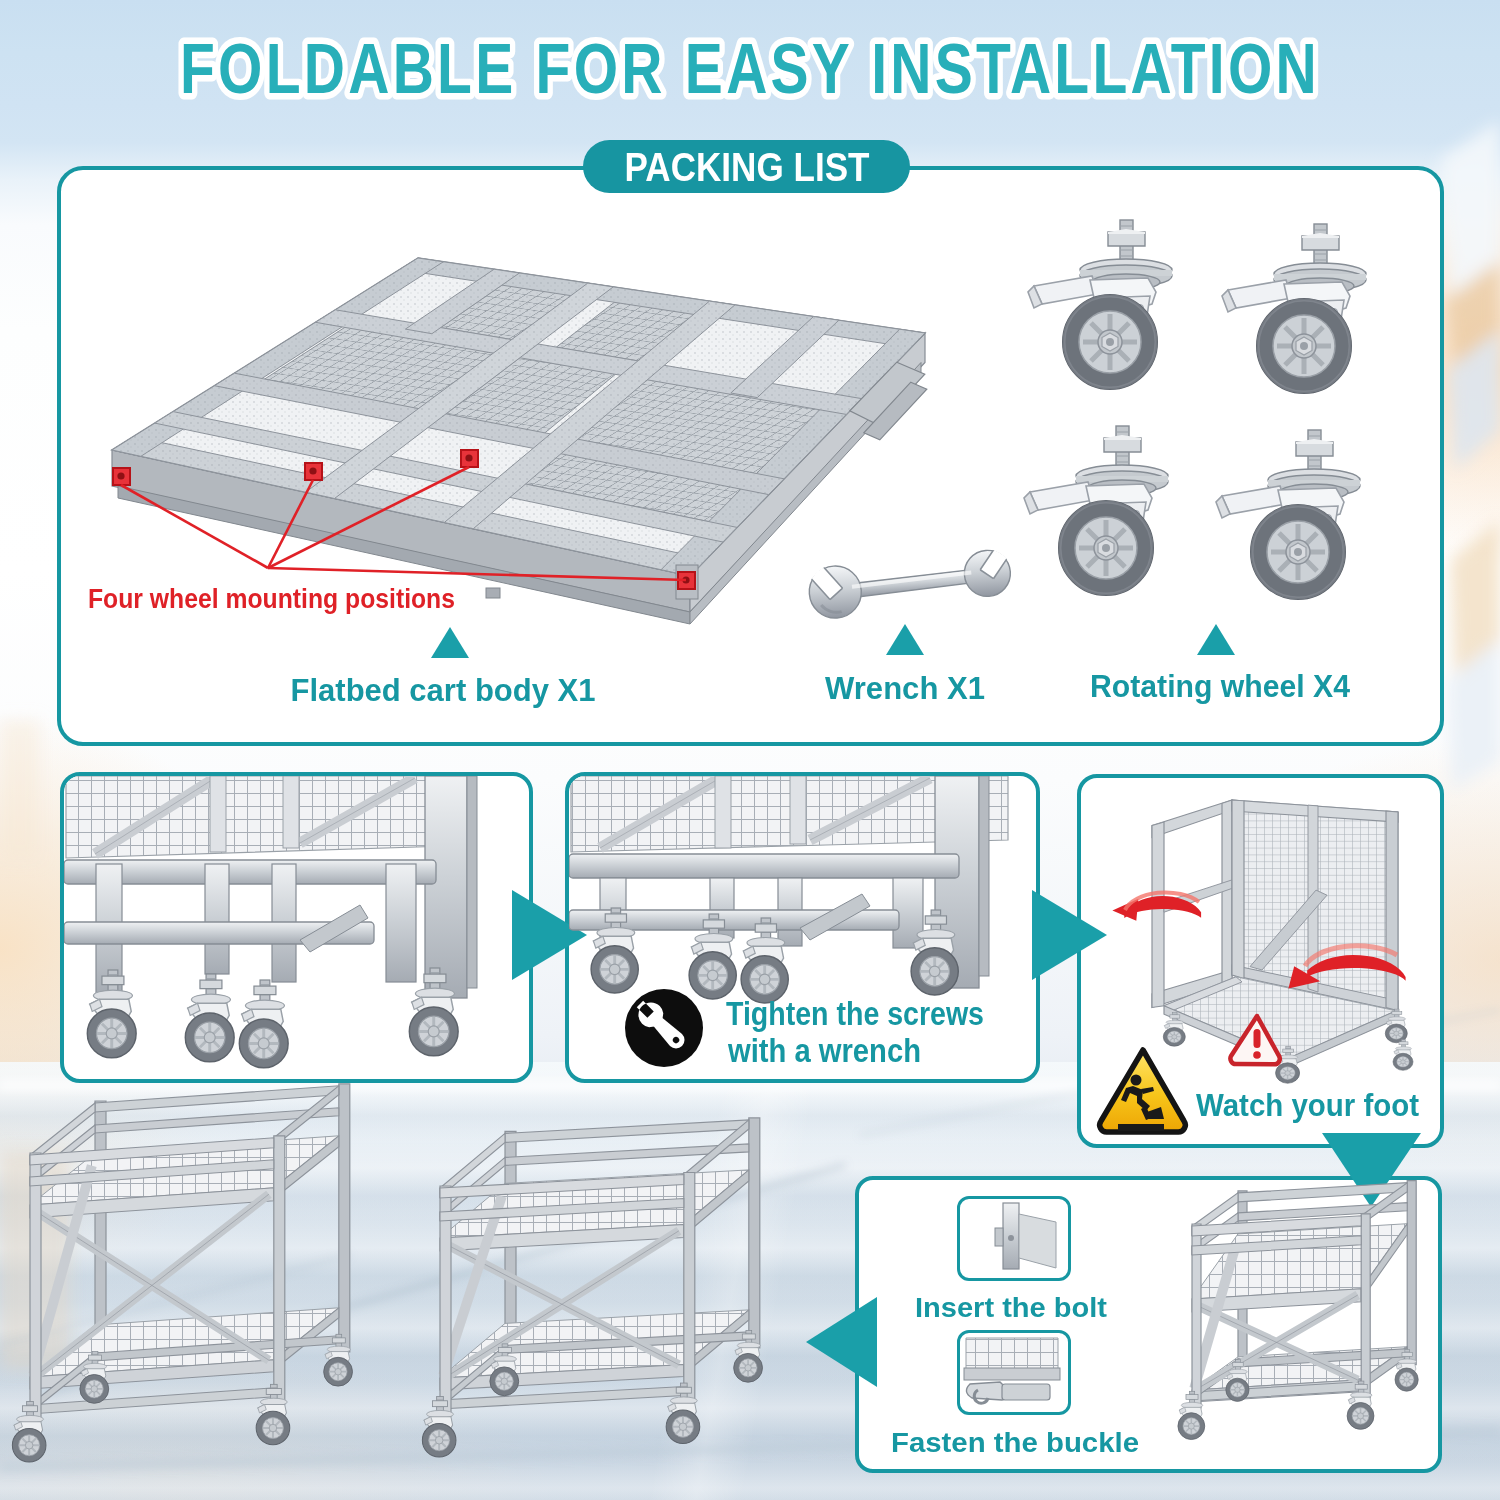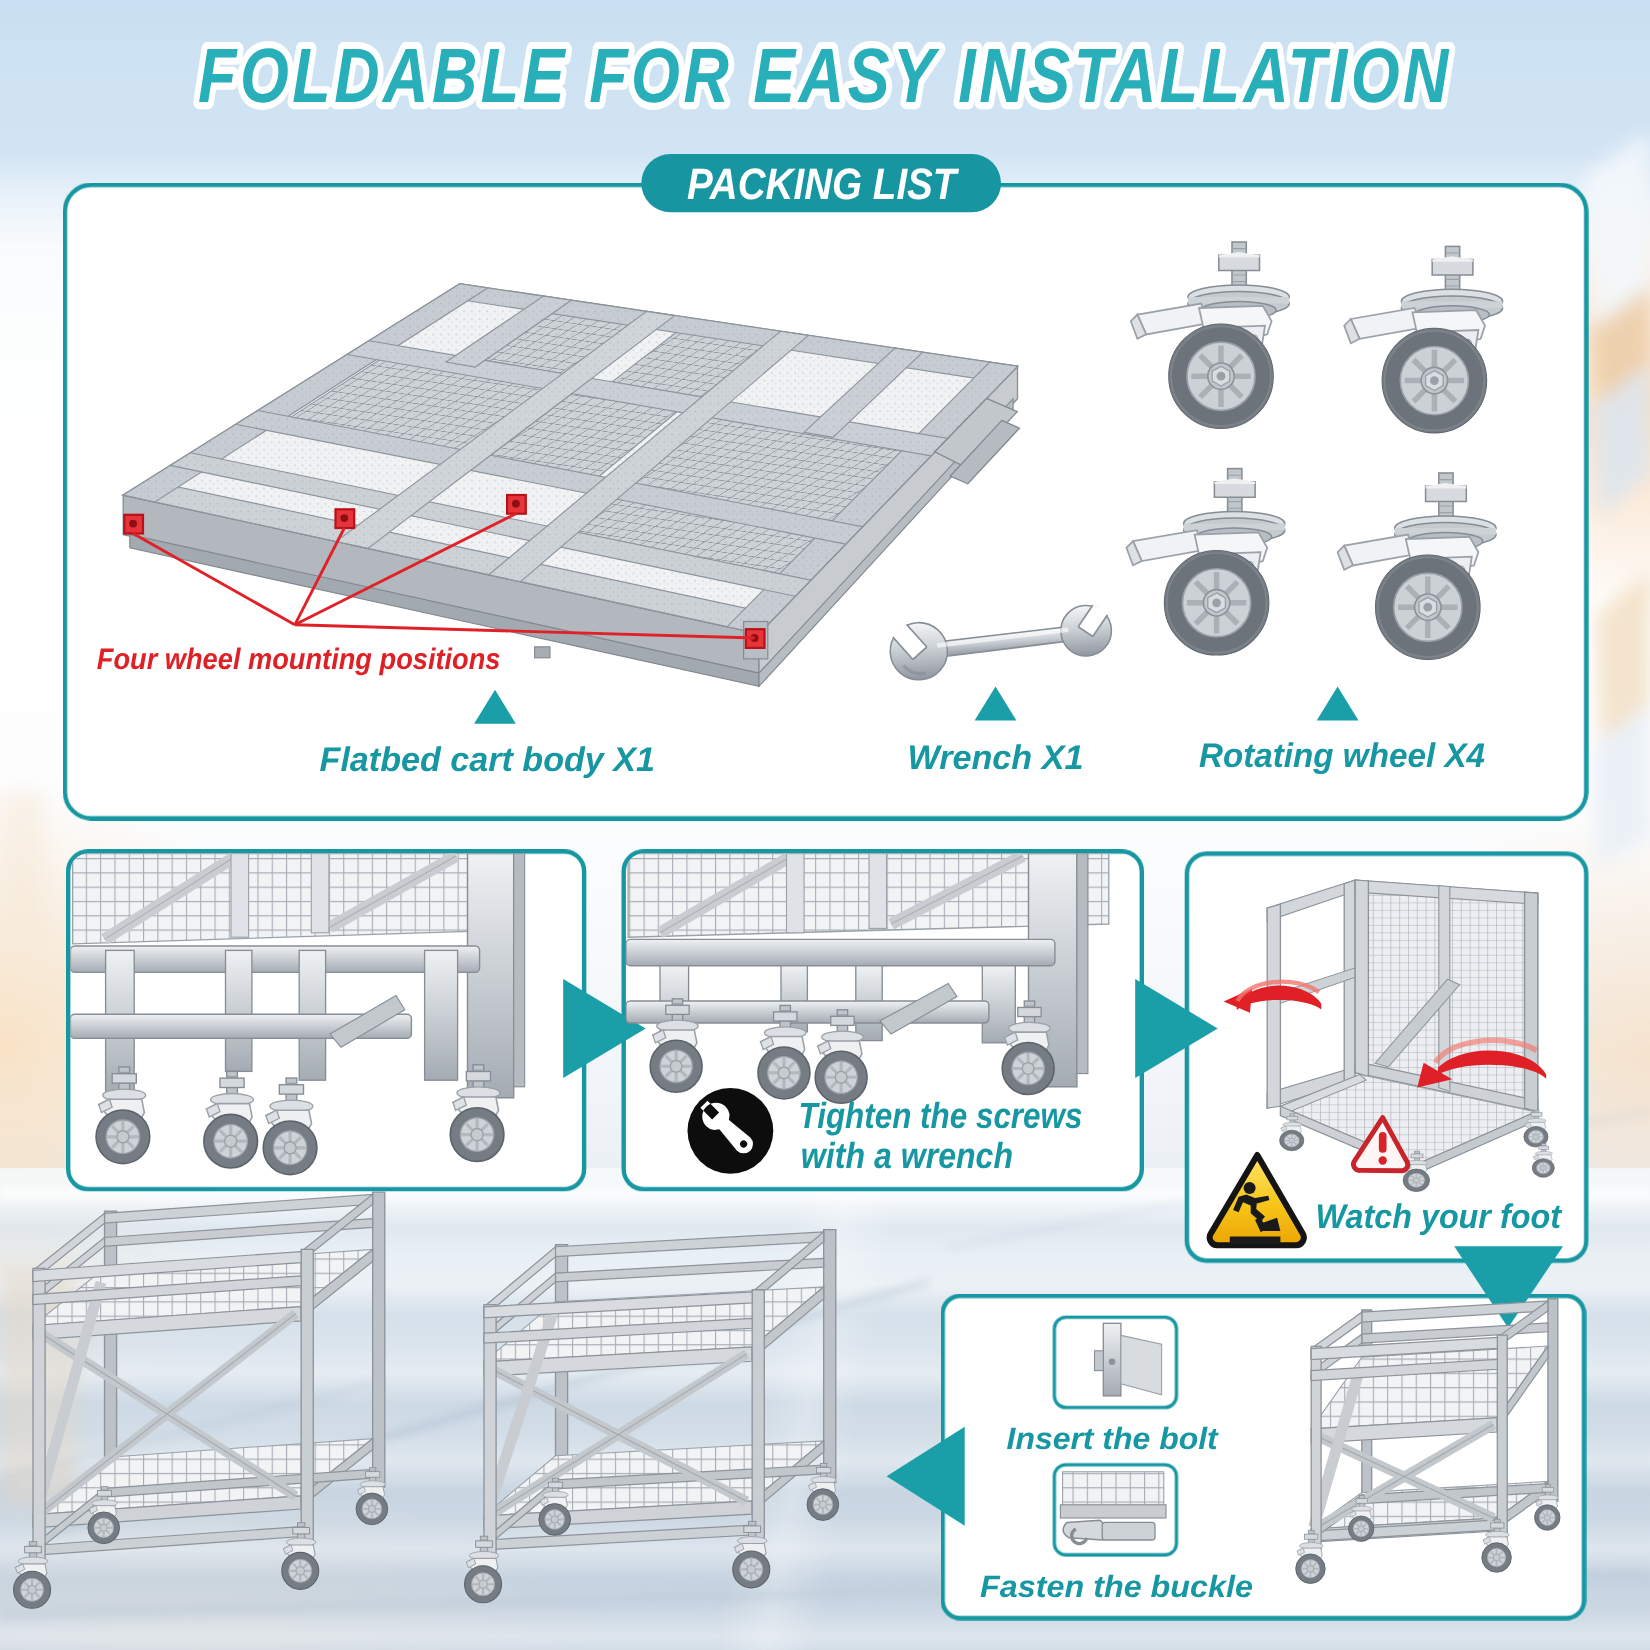--- a/index.html
+++ b/index.html
@@ -1,19 +1,18 @@
 <!DOCTYPE html>
 <html><head>
 <meta charset="utf-8">
 <style>
   html,body{margin:0;padding:0;}
   #page{position:relative;width:1500px;height:1500px;overflow:hidden;
     font-family:"Liberation Sans",sans-serif;
     background:#f6fafd;
-    font-style:italic;
   }
   #bg1{background:
     radial-gradient(420px 280px at 1500px 370px, rgba(244,188,130,0.50), rgba(244,188,130,0) 70%),
     radial-gradient(480px 320px at 1505px 960px, rgba(247,211,170,0.55), rgba(247,211,170,0) 70%),
     radial-gradient(380px 330px at 0px 950px, rgba(249,224,192,0.9), rgba(249,224,192,0) 72%),
     radial-gradient(300px 220px at 0px 1130px, rgba(244,220,190,0.6), rgba(244,220,190,0) 72%),
     radial-gradient(500px 200px at 180px 1500px, rgba(244,226,204,0.5), rgba(244,226,204,0) 75%),
     linear-gradient(180deg,#c9dff1 0%,#cde2f2 3.5%,#d0e3f3 7%,#d3e5f4 9.5%,#e9f2f9 12%,#f9fbfd 15%,#fdfefe 22%,#ffffff 38%,#fbfcfd 52%,#f4f7fa 62%,#eef2f7 69%,#e9eef4 72%,#f2f6f9 76%,#e3eaf1 80%,#d8e2ea 85%,#d0dbe5 90%,#ccd7e2 95%,#cfd9e4 100%);
   }
   #floor{position:absolute;left:0;top:1062px;width:1500px;height:438px;

